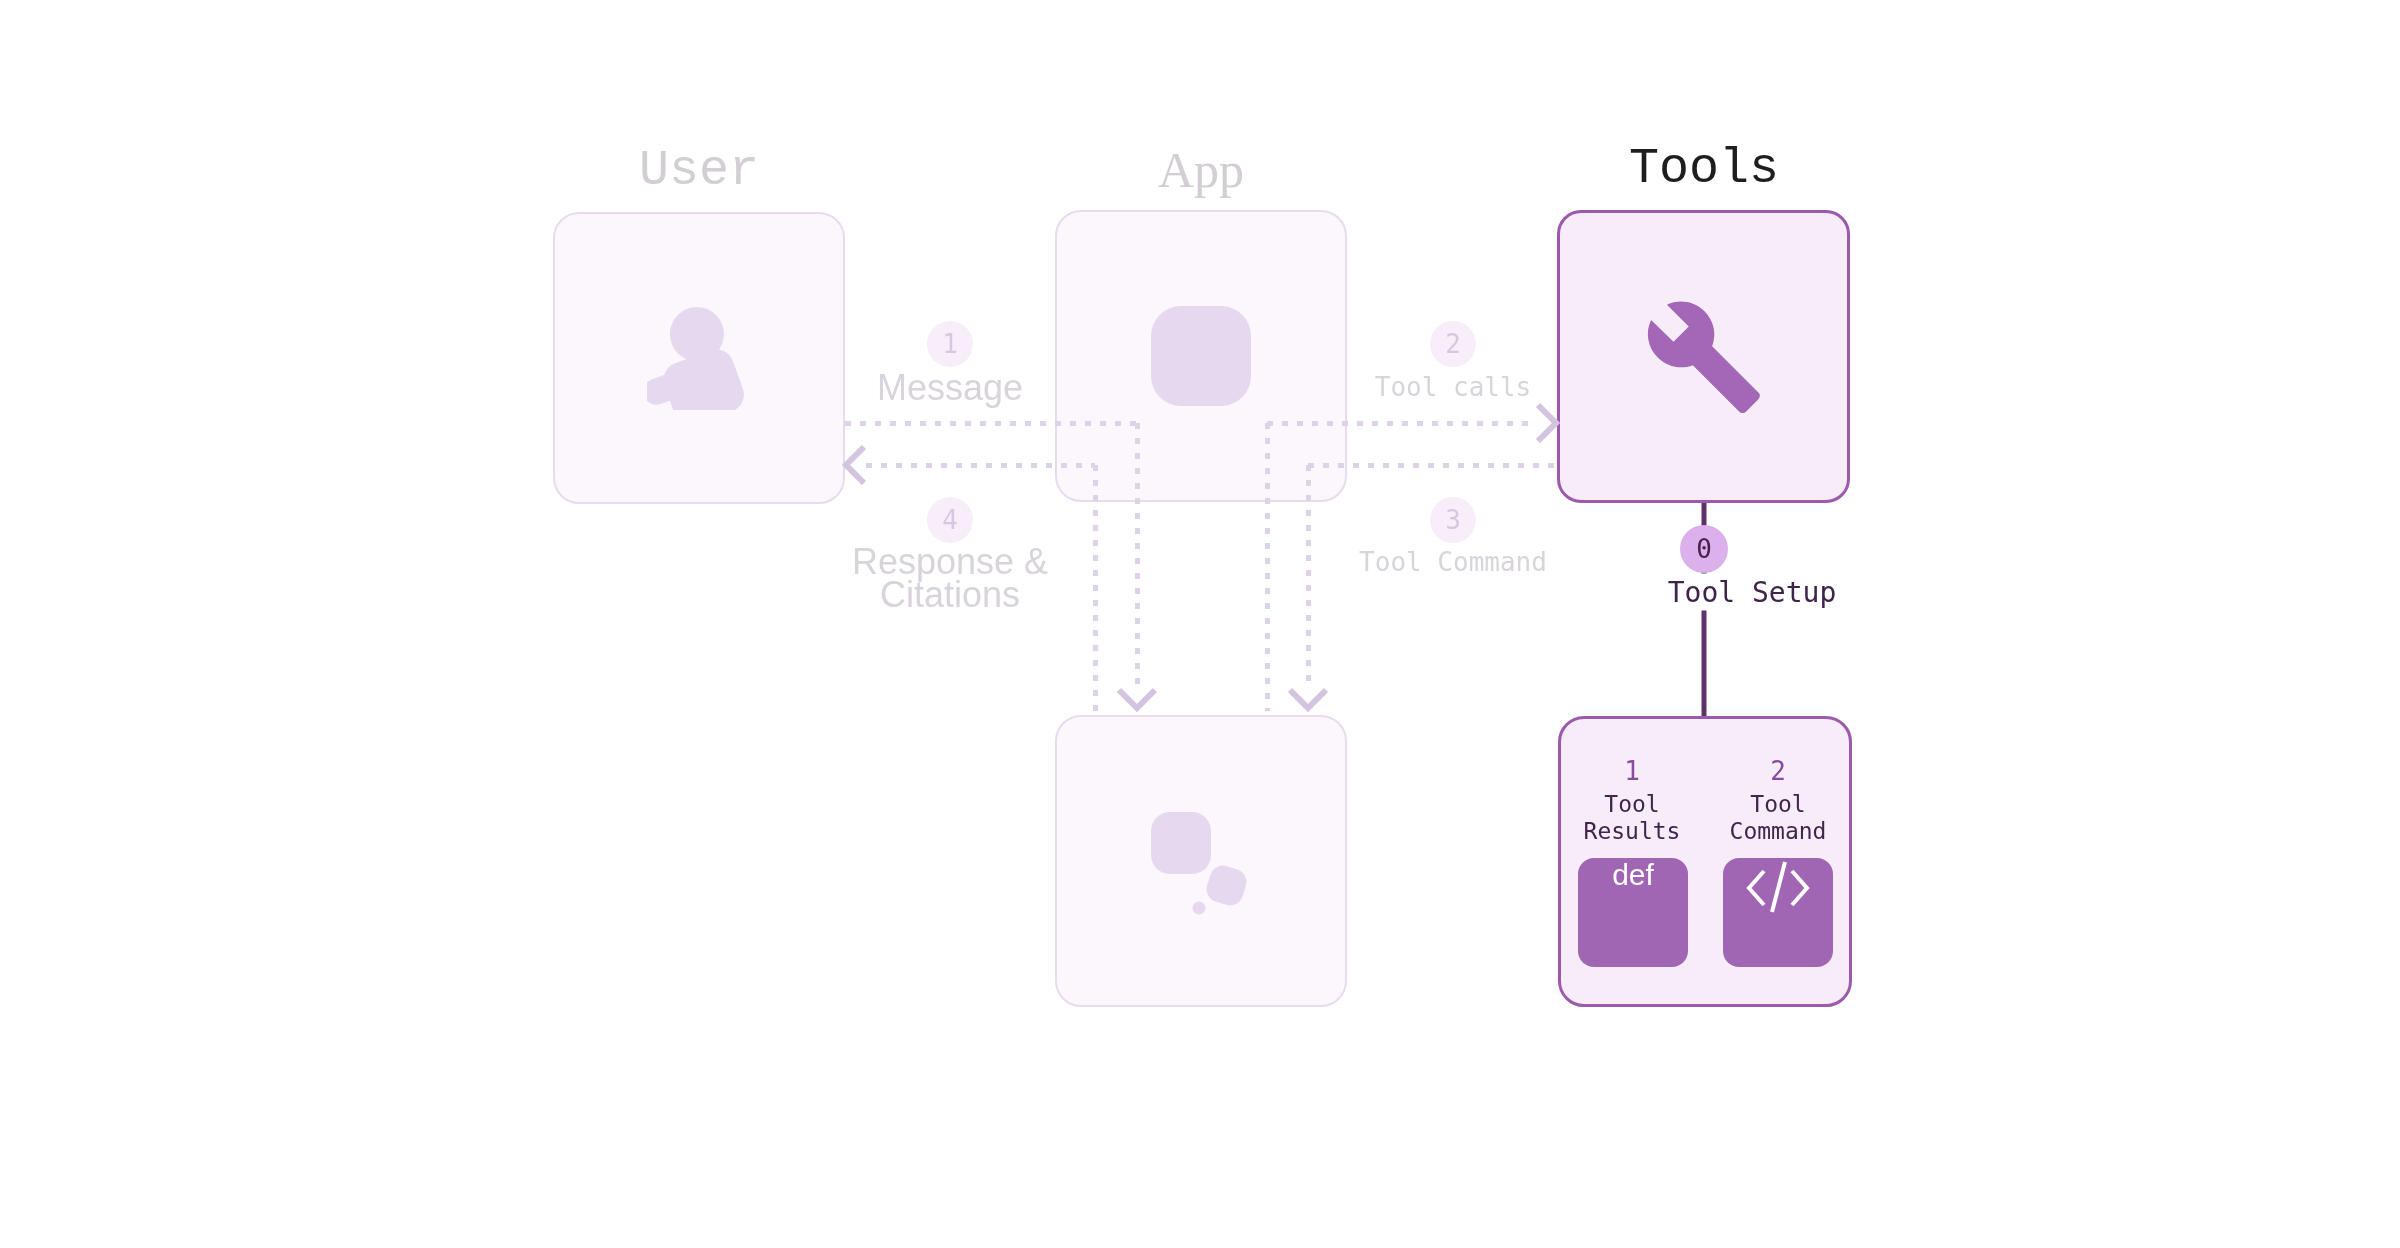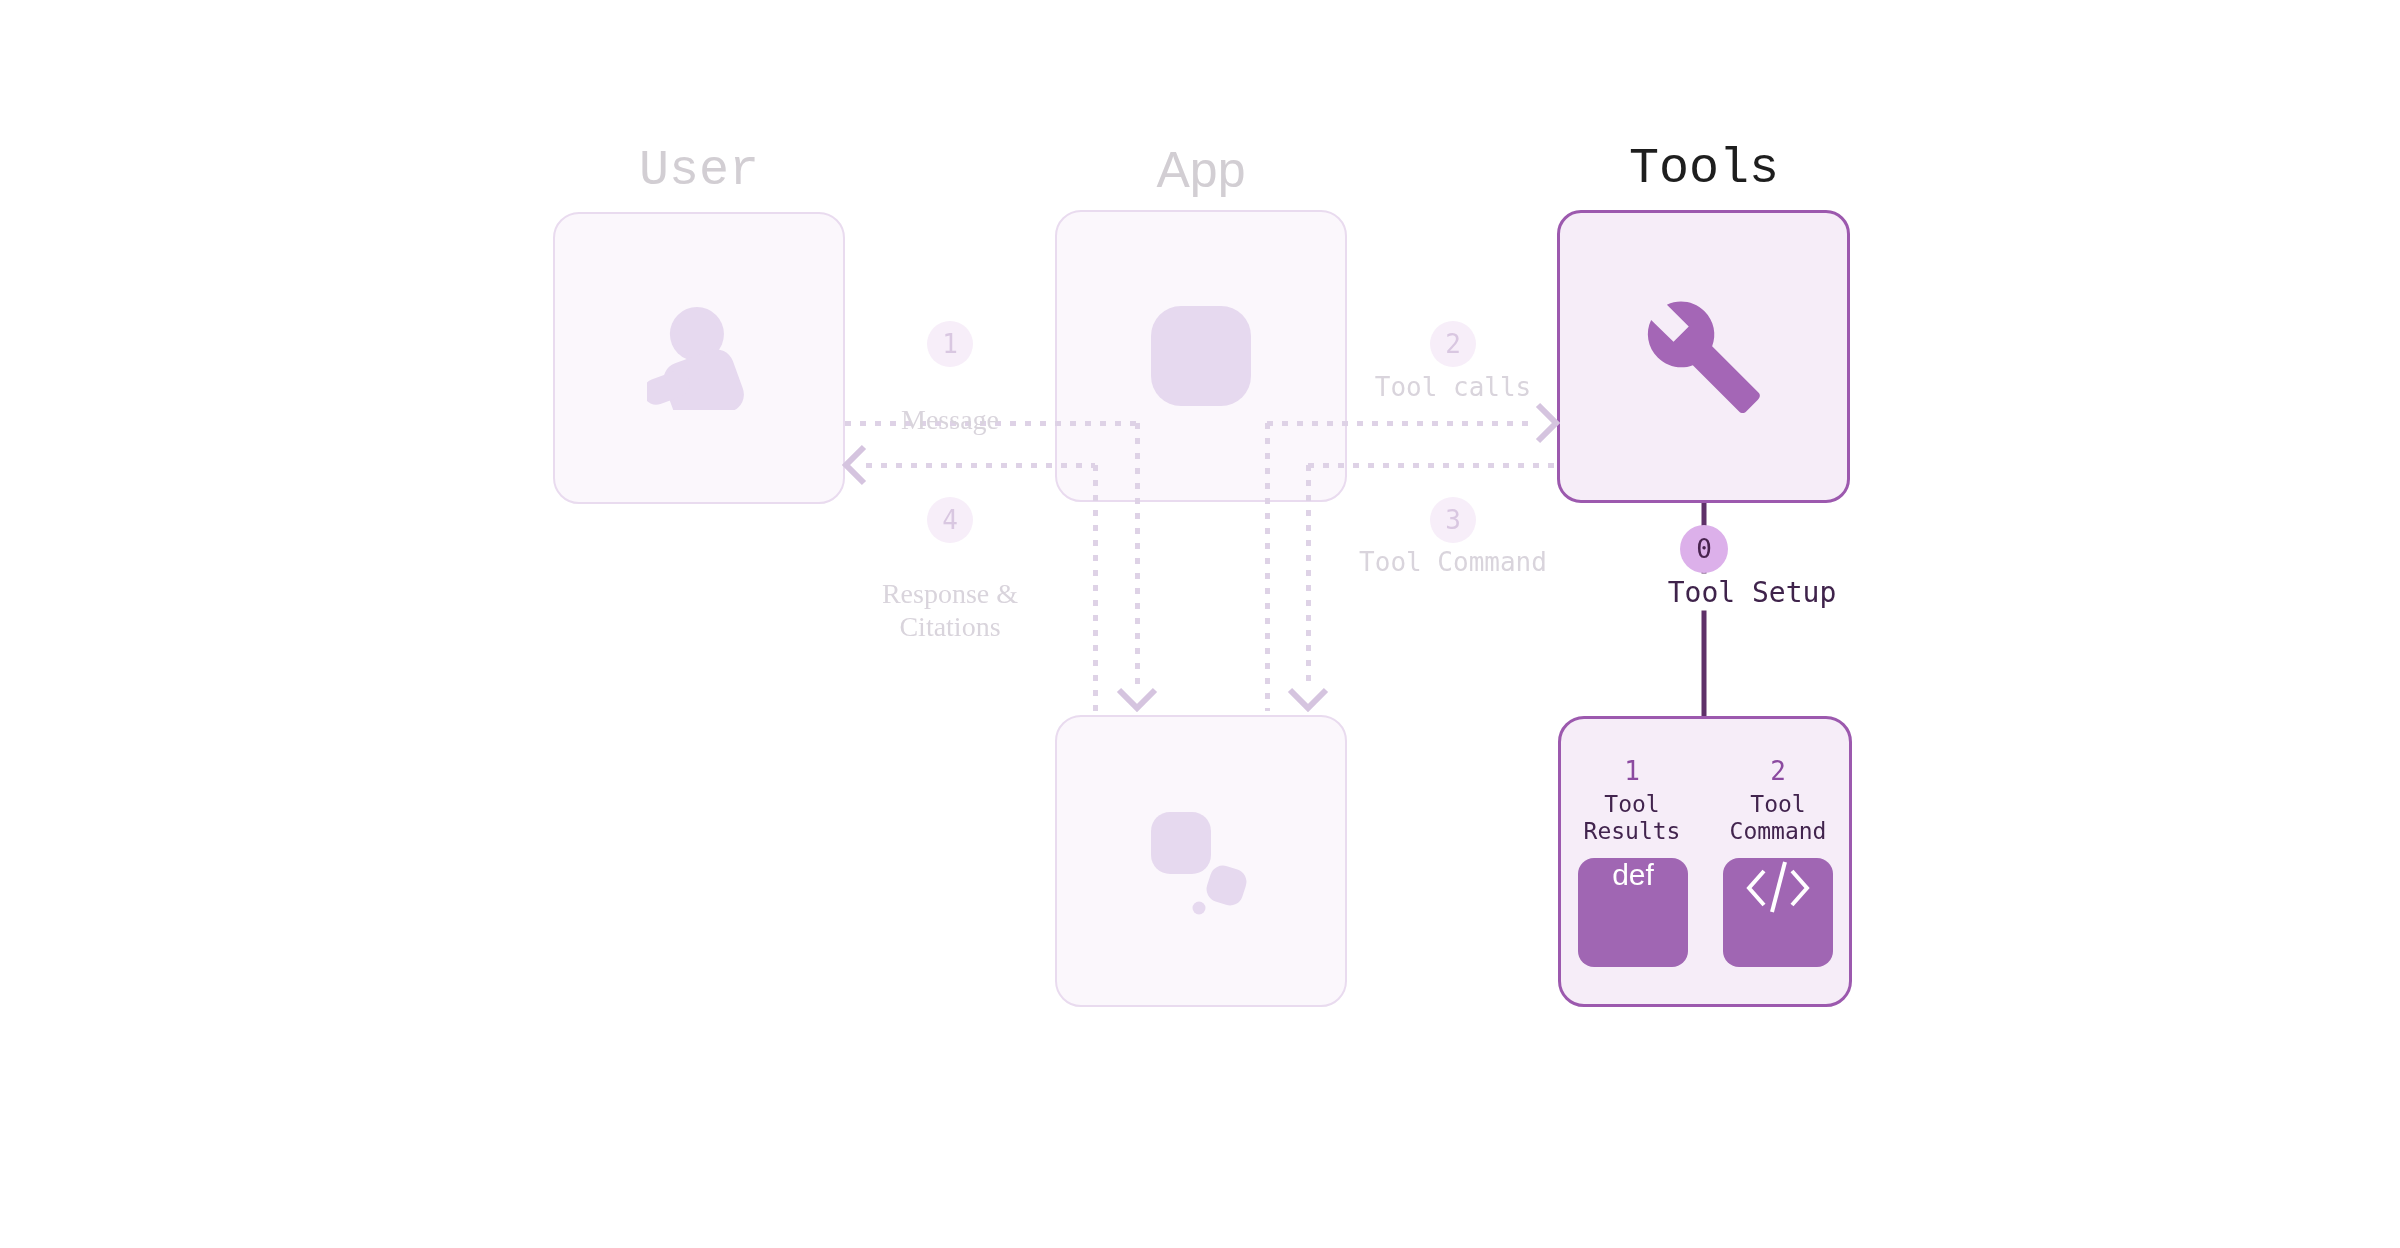--- a/index.html
+++ b/index.html
@@ -6,21 +6,21 @@
   .stage {
     position:relative; width:2400px; height:1248px;
     background:var(--background,#ffffff); overflow:hidden;
     font-family:"DejaVu Sans Mono", monospace;
   }
   .ctr { position:absolute; transform:translate(-50%,-50%); white-space:nowrap; }
 
   
   .node-title { font-size:50px; letter-spacing:0; z-index:4; }
   .t-mono { font-family:Liberation Mono, monospace; }
-  .t-sans { font-family:Liberation Sans, sans-serif; }
+  .t-sans { font-family:Liberation Serif, serif; }
   .t-faded { color:var(--faded_title,#d2ced3); }
   .t-dark  { color:var(--title_dark,#1e1e1e); }
 
   
   .box { position:absolute; box-sizing:border-box; border-radius:26px;
          display:flex; align-items:center; justify-content:center; }
   .box-faded { width:292px; height:292px; z-index:1;
                background:var(--faded_fill,#fbf7fc);
                border:2px solid var(--faded_border,#e9dbef); }
   .box-active { width:293px; height:293px; z-index:2;
@@ -45,22 +45,22 @@
   .badge-faded { width:46px; height:46px;
                  background:var(--faded_badge_bg,#f7eef9);
                  color:var(--faded_badge_text,#d9c7e1); }
   .badge-active { width:48px; height:48px;
                   background:var(--badge0_bg,#dcb0ea);
                   color:var(--badge0_text,#48234f); }
 
   
   .edge-label { z-index:4; text-align:center; }
   .lbl-mono { font-size:26px; color:var(--faded_text,#d9d4dc); }
-  .lbl-sans { font-family:Liberation Serif, serif; font-size:28px;
-              line-height:33px; color:var(--faded_text,#d9d4dc);margin-top:32px; }
+  .lbl-sans { font-family:Liberation Sans, sans-serif; font-size:36px;
+              line-height:33px; color:var(--faded_text,#d9d4dc); }
 
   
   .setup-line { position:absolute; width:5px; transform:translateX(-50%);
                 background:var(--line_dark,#5f3169); z-index:2; }
   .setup-label { z-index:4; font-size:28px; color:var(--setup_text,#3f234b);
                  background:var(--background,#ffffff); padding:2px 8px;margin-left:48px; }
 
   .setup-box { position:absolute; box-sizing:border-box; z-index:2;
                width:294px; height:291px; border-radius:26px;
                background:var(--accent_fill,#f6edf8);

